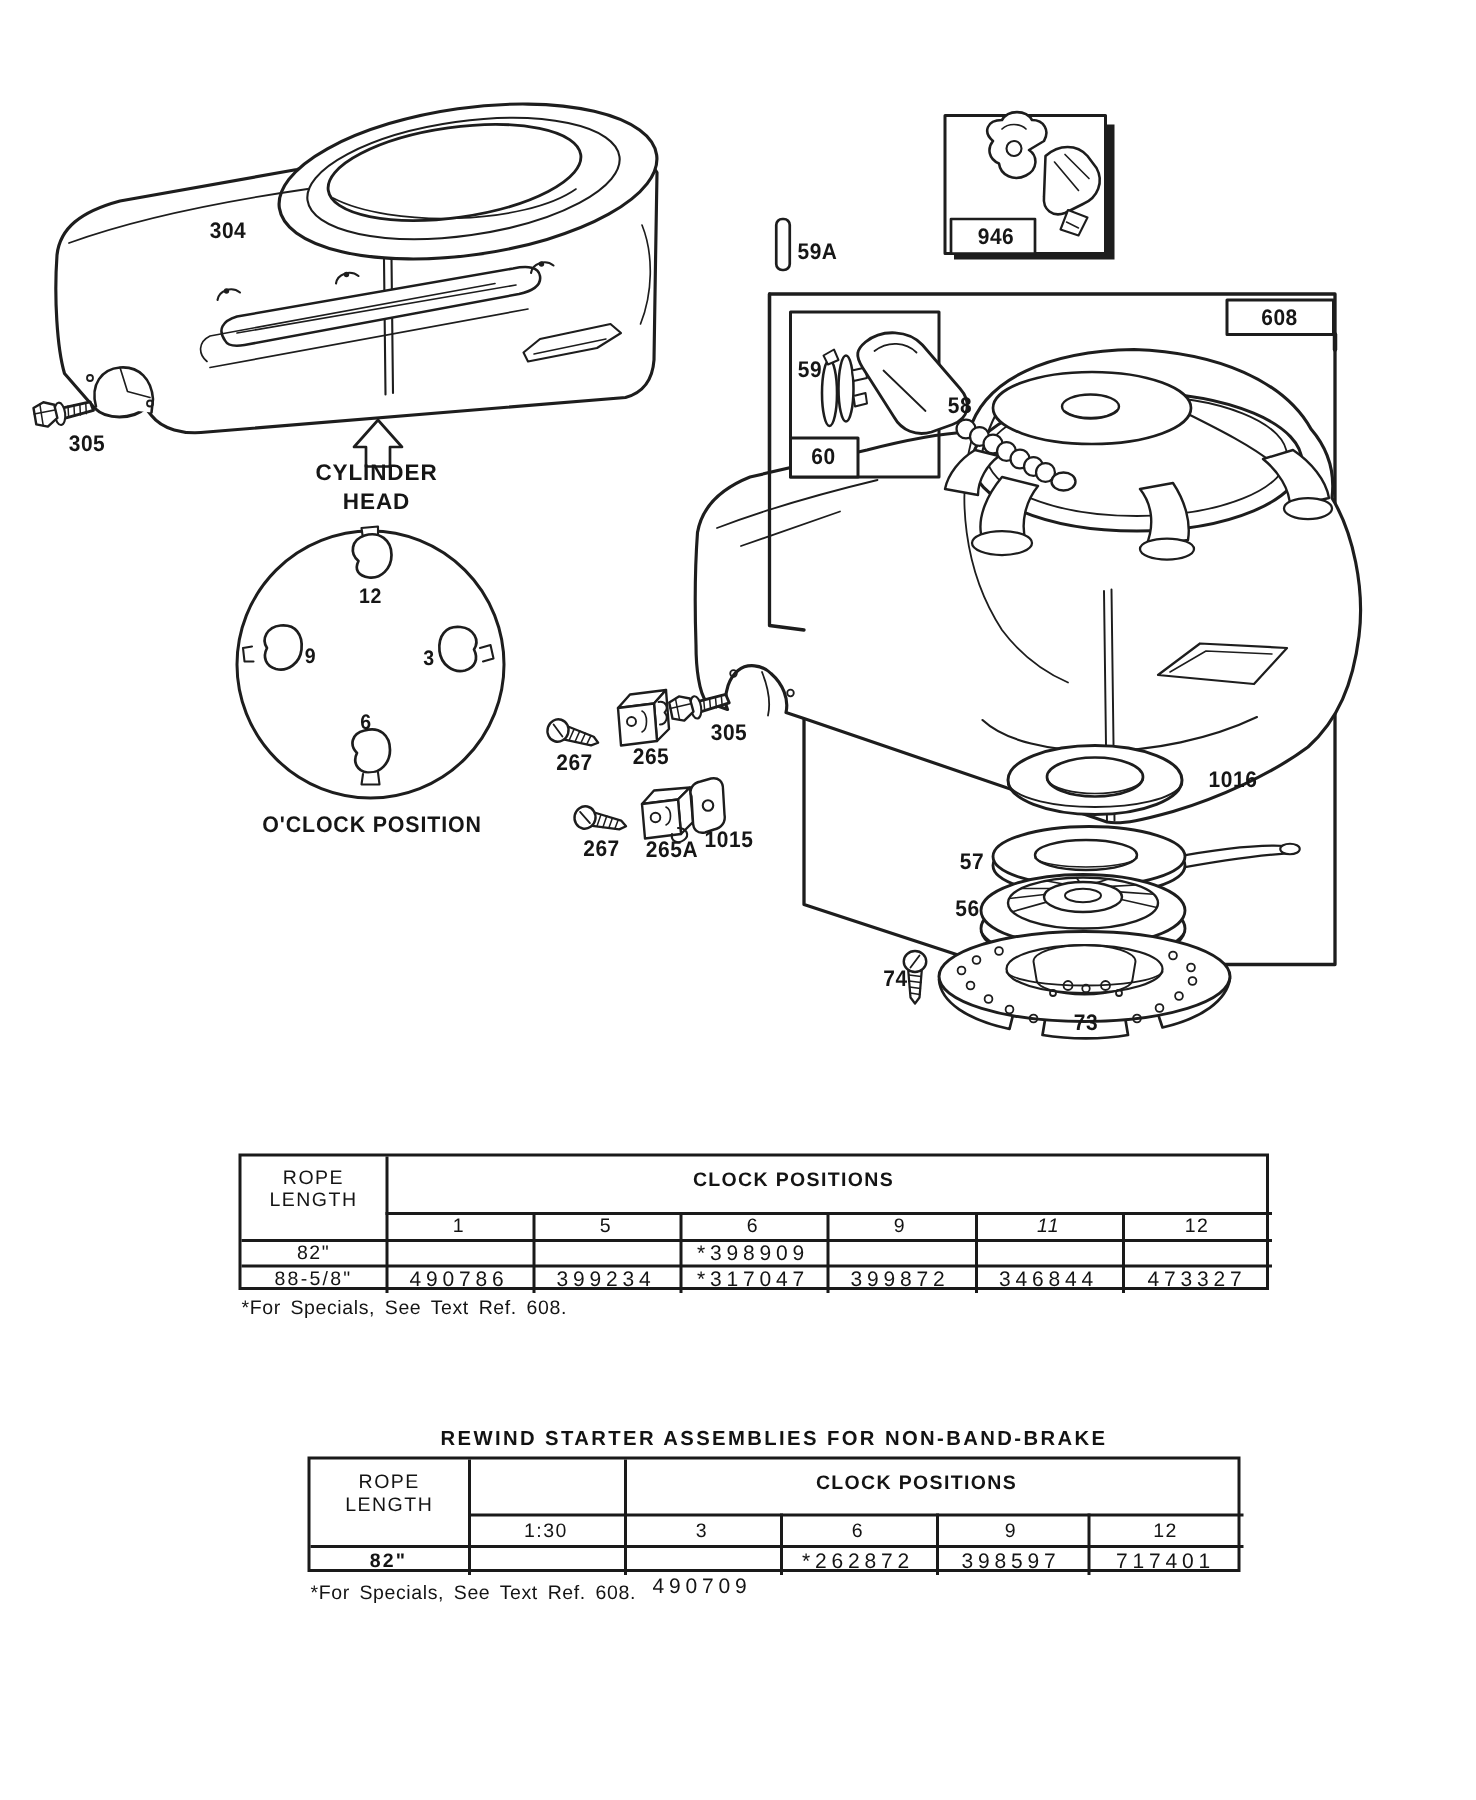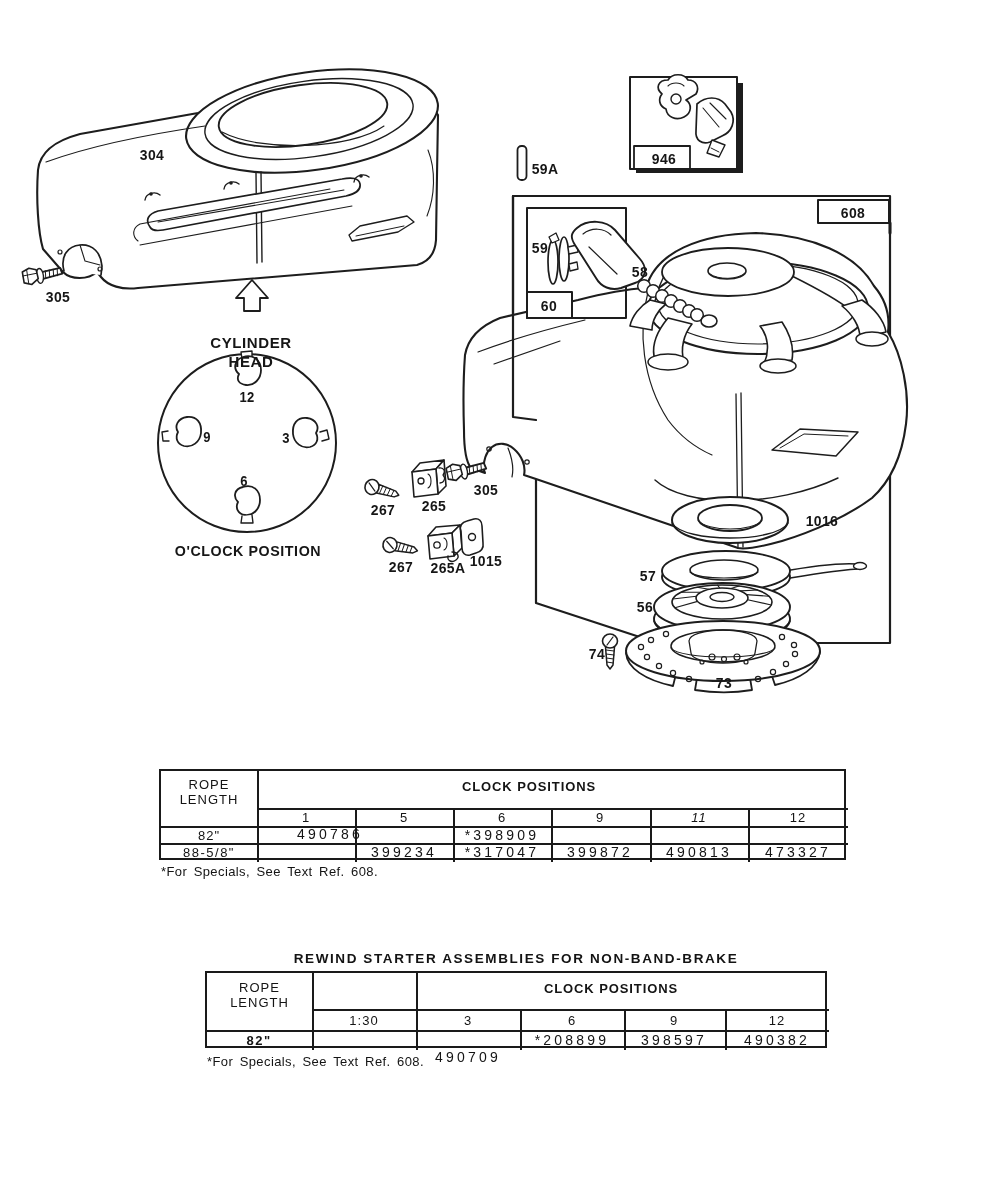--- a/index.html
+++ b/index.html
@@ -3,21 +3,21 @@
 <meta charset="utf-8">
 <style>
   html,body{margin:0;padding:0;background:#ffffff;}
   #page{position:relative;width:984px;height:1200px;background:#ffffff;overflow:hidden;
         font-family:"Liberation Sans", sans-serif;color:#1c1c1c;}
   svg{position:absolute;left:0;top:0;}
   svg *{vector-effect:non-scaling-stroke;}
   .lbl{position:absolute;transform:translate(-50%,-50%) scaleX(.93);font-weight:700;font-size:15px;
        white-space:nowrap;color:#161616;letter-spacing:.4px;}
   .lbl.sm{font-size:14px;}
-  .lbl.wrap{white-space:normal;text-align:center;width:94px;line-height:19px;letter-spacing:.6px;margin-top:27px;}
+  .lbl.wrap{white-space:normal;text-align:center;width:94px;line-height:19px;letter-spacing:.6px;}
   .caption{position:absolute;transform:translate(-50%,-50%) scaleX(.95);font-weight:700;font-size:15px;
        white-space:nowrap;letter-spacing:.6px;color:#161616;}
   
   .tblbox{position:absolute;border:2px solid #1a1a1a;box-sizing:border-box;}
   .ln{position:absolute;background:#1a1a1a;}
   .cell{position:absolute;transform:translate(-50%,-50%);font-size:13px;letter-spacing:1px;
         white-space:nowrap;color:#141414;}
   .num{letter-spacing:3.2px;font-size:14px;}
   .hdr{font-weight:700;letter-spacing:.9px;font-size:13px;}
   .ropehdr{position:absolute;text-align:center;font-size:13px;letter-spacing:1px;line-height:15px;color:#141414;}
@@ -310,25 +310,25 @@
     <div class="cell" style="left:538px;top:46px;font-style:italic;">11</div>
     <div class="cell" style="left:637px;top:46px;">12</div>
     <div class="cell" style="left:48px;top:64px;">82"</div>
     <div class="cell num" style="left:145px;top:64px;"></div>
     <div class="cell num" style="left:243px;top:64px;"></div>
     <div class="cell num" style="left:341px;top:64px;">*398909</div>
     <div class="cell num" style="left:439px;top:64px;"></div>
     <div class="cell num" style="left:538px;top:64px;"></div>
     <div class="cell num" style="left:637px;top:64px;"></div>
     <div class="cell" style="left:48px;top:81px;letter-spacing:1.5px;">88-5/8"</div>
-    <div class="cell num" style="left:145px;top:63px;margin-left:24px;">490786</div>
+    <div class="cell num" style="left:145px;top:81px;">490786</div>
     <div class="cell num" style="left:243px;top:81px;">399234</div>
     <div class="cell num" style="left:341px;top:81px;">*317047</div>
     <div class="cell num" style="left:439px;top:81px;">399872</div>
-    <div class="cell num" style="left:538px;top:81px;">490813</div>
+    <div class="cell num" style="left:538px;top:81px;">346844</div>
     <div class="cell num" style="left:637px;top:81px;">473327</div>
   </div>
   <div class="fn" style="left:161px;top:864px;">*For Specials, See Text Ref. 608.</div>
 
   <div class="ttl" style="left:205px;top:951px;width:622px;text-align:center;letter-spacing:1.6px;">REWIND STARTER ASSEMBLIES FOR NON-BAND-BRAKE</div>
   <div class="tblbox" style="left:205px;top:971px;width:622px;height:77px;">
     <div class="ln" style="left:105px;top:0;width:2px;height:77px;"></div>
     <div class="ln" style="left:209px;top:0;width:2px;height:77px;"></div>
     <div class="ln" style="left:105px;top:36px;width:517px;height:2px;"></div>
     <div class="ln" style="left:0;top:57px;width:622px;height:2px;"></div>
@@ -341,19 +341,19 @@
     </div>
     <div class="cell hdr" style="left:404px;top:15px;">CLOCK POSITIONS</div>
     <div class="cell" style="left:157px;top:47px;">1:30</div>
     <div class="cell" style="left:261px;top:47px;">3</div>
     <div class="cell" style="left:365px;top:47px;">6</div>
     <div class="cell" style="left:467px;top:47px;">9</div>
     <div class="cell" style="left:570px;top:47px;">12</div>
     <div class="cell" style="left:52px;top:67px;font-weight:700;letter-spacing:1.5px;">82"</div>
     <div class="cell num" style="left:157px;top:67px;"></div>
     <div class="cell num" style="left:261px;top:84px;">490709</div>
-    <div class="cell num" style="left:365px;top:67px;">*208899</div>
+    <div class="cell num" style="left:365px;top:67px;">*262872</div>
     <div class="cell num" style="left:467px;top:67px;">398597</div>
-    <div class="cell num" style="left:570px;top:67px;">490382</div>
+    <div class="cell num" style="left:570px;top:67px;">717401</div>
   </div>
   <div class="fn" style="left:207px;top:1054px;">*For Specials, See Text Ref. 608.</div>
 
 </div>
 
 </body></html>

